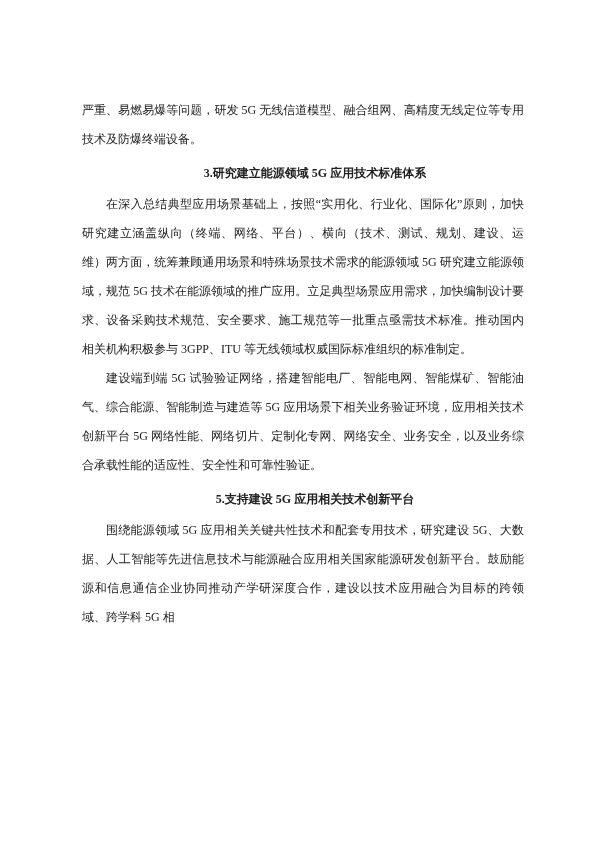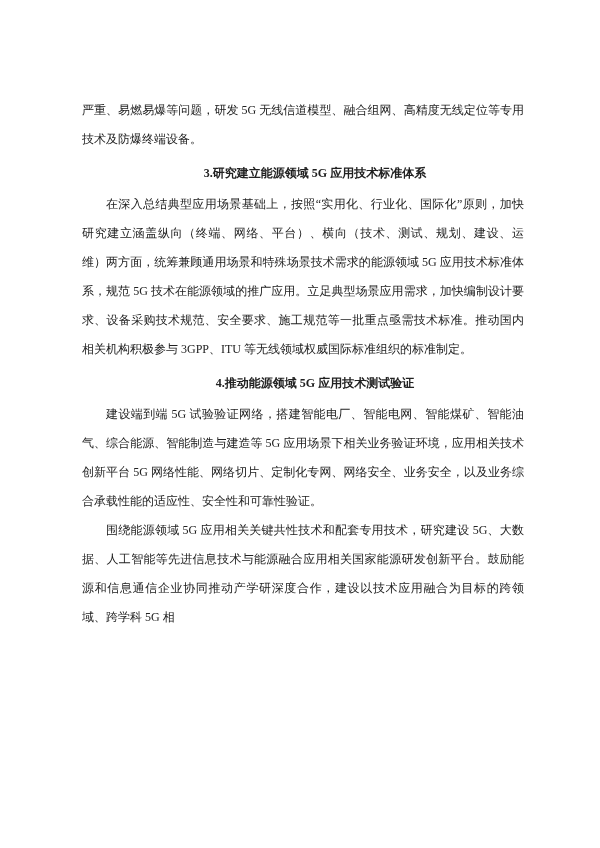--- a/index.html
+++ b/index.html
@@ -44,23 +44,23 @@
 </head>
 <body>
 
 <div class="page">
   <div class="content">
 
     <p class="para continuation">严重、易燃易爆等问题，研发 5G 无线信道模型、融合组网、高精度无线定位等专用技术及防爆终端设备。</p>
 
     <p class="heading">3.研究建立能源领域 5G 应用技术标准体系</p>
 
-    <p class="para">在深入总结典型应用场景基础上，按照“实用化、行业化、国际化”原则，加快研究建立涵盖纵向（终端、网络、平台）、横向（技术、测试、规划、建设、运维）两方面，统筹兼顾通用场景和特殊场景技术需求的能源领域 5G 应用技术标准体系，规范 5G 技术在能源领域的推广应用。立足典型场景应用需求，加快编制设计要求、设备采购技术规范、安全要求、施工规范等一批重点亟需技术标准。推动国内相关机构积极参与 3GPP、ITU 等无线领域权威国际标准组织的标准制定。</p>
+    <p class="para">在深入总结典型应用场景基础上，按照“实用化、行业化、国际化”原则，加快研究建立涵盖纵向（终端、网络、平台）、横向（技术、测试、规划、建设、运维）两方面，统筹兼顾通用场景和特殊场景技术需求的能源领域 5G 研究建立能源领域，规范 5G 技术在能源领域的推广应用。立足典型场景应用需求，加快编制设计要求、设备采购技术规范、安全要求、施工规范等一批重点亟需技术标准。推动国内相关机构积极参与 3GPP、ITU 等无线领域权威国际标准组织的标准制定。</p>
 
-    <p class="heading">4.推动能源领域 5G 应用技术测试验证</p>
 
     <p class="para">建设端到端 5G 试验验证网络，搭建智能电厂、智能电网、智能煤矿、智能油气、综合能源、智能制造与建造等 5G 应用场景下相关业务验证环境，应用相关技术创新平台 5G 网络性能、网络切片、定制化专网、网络安全、业务安全，以及业务综合承载性能的适应性、安全性和可靠性验证。</p>
 
+    <p class="heading">5.支持建设 5G 应用相关技术创新平台</p>
 
     <p class="para">围绕能源领域 5G 应用相关关键共性技术和配套专用技术，研究建设 5G、大数据、人工智能等先进信息技术与能源融合应用相关国家能源研发创新平台。鼓励能源和信息通信企业协同推动产学研深度合作，建设以技术应用融合为目标的跨领域、跨学科 5G 相</p>
 
   </div>
 </div>
 
 </body></html>

